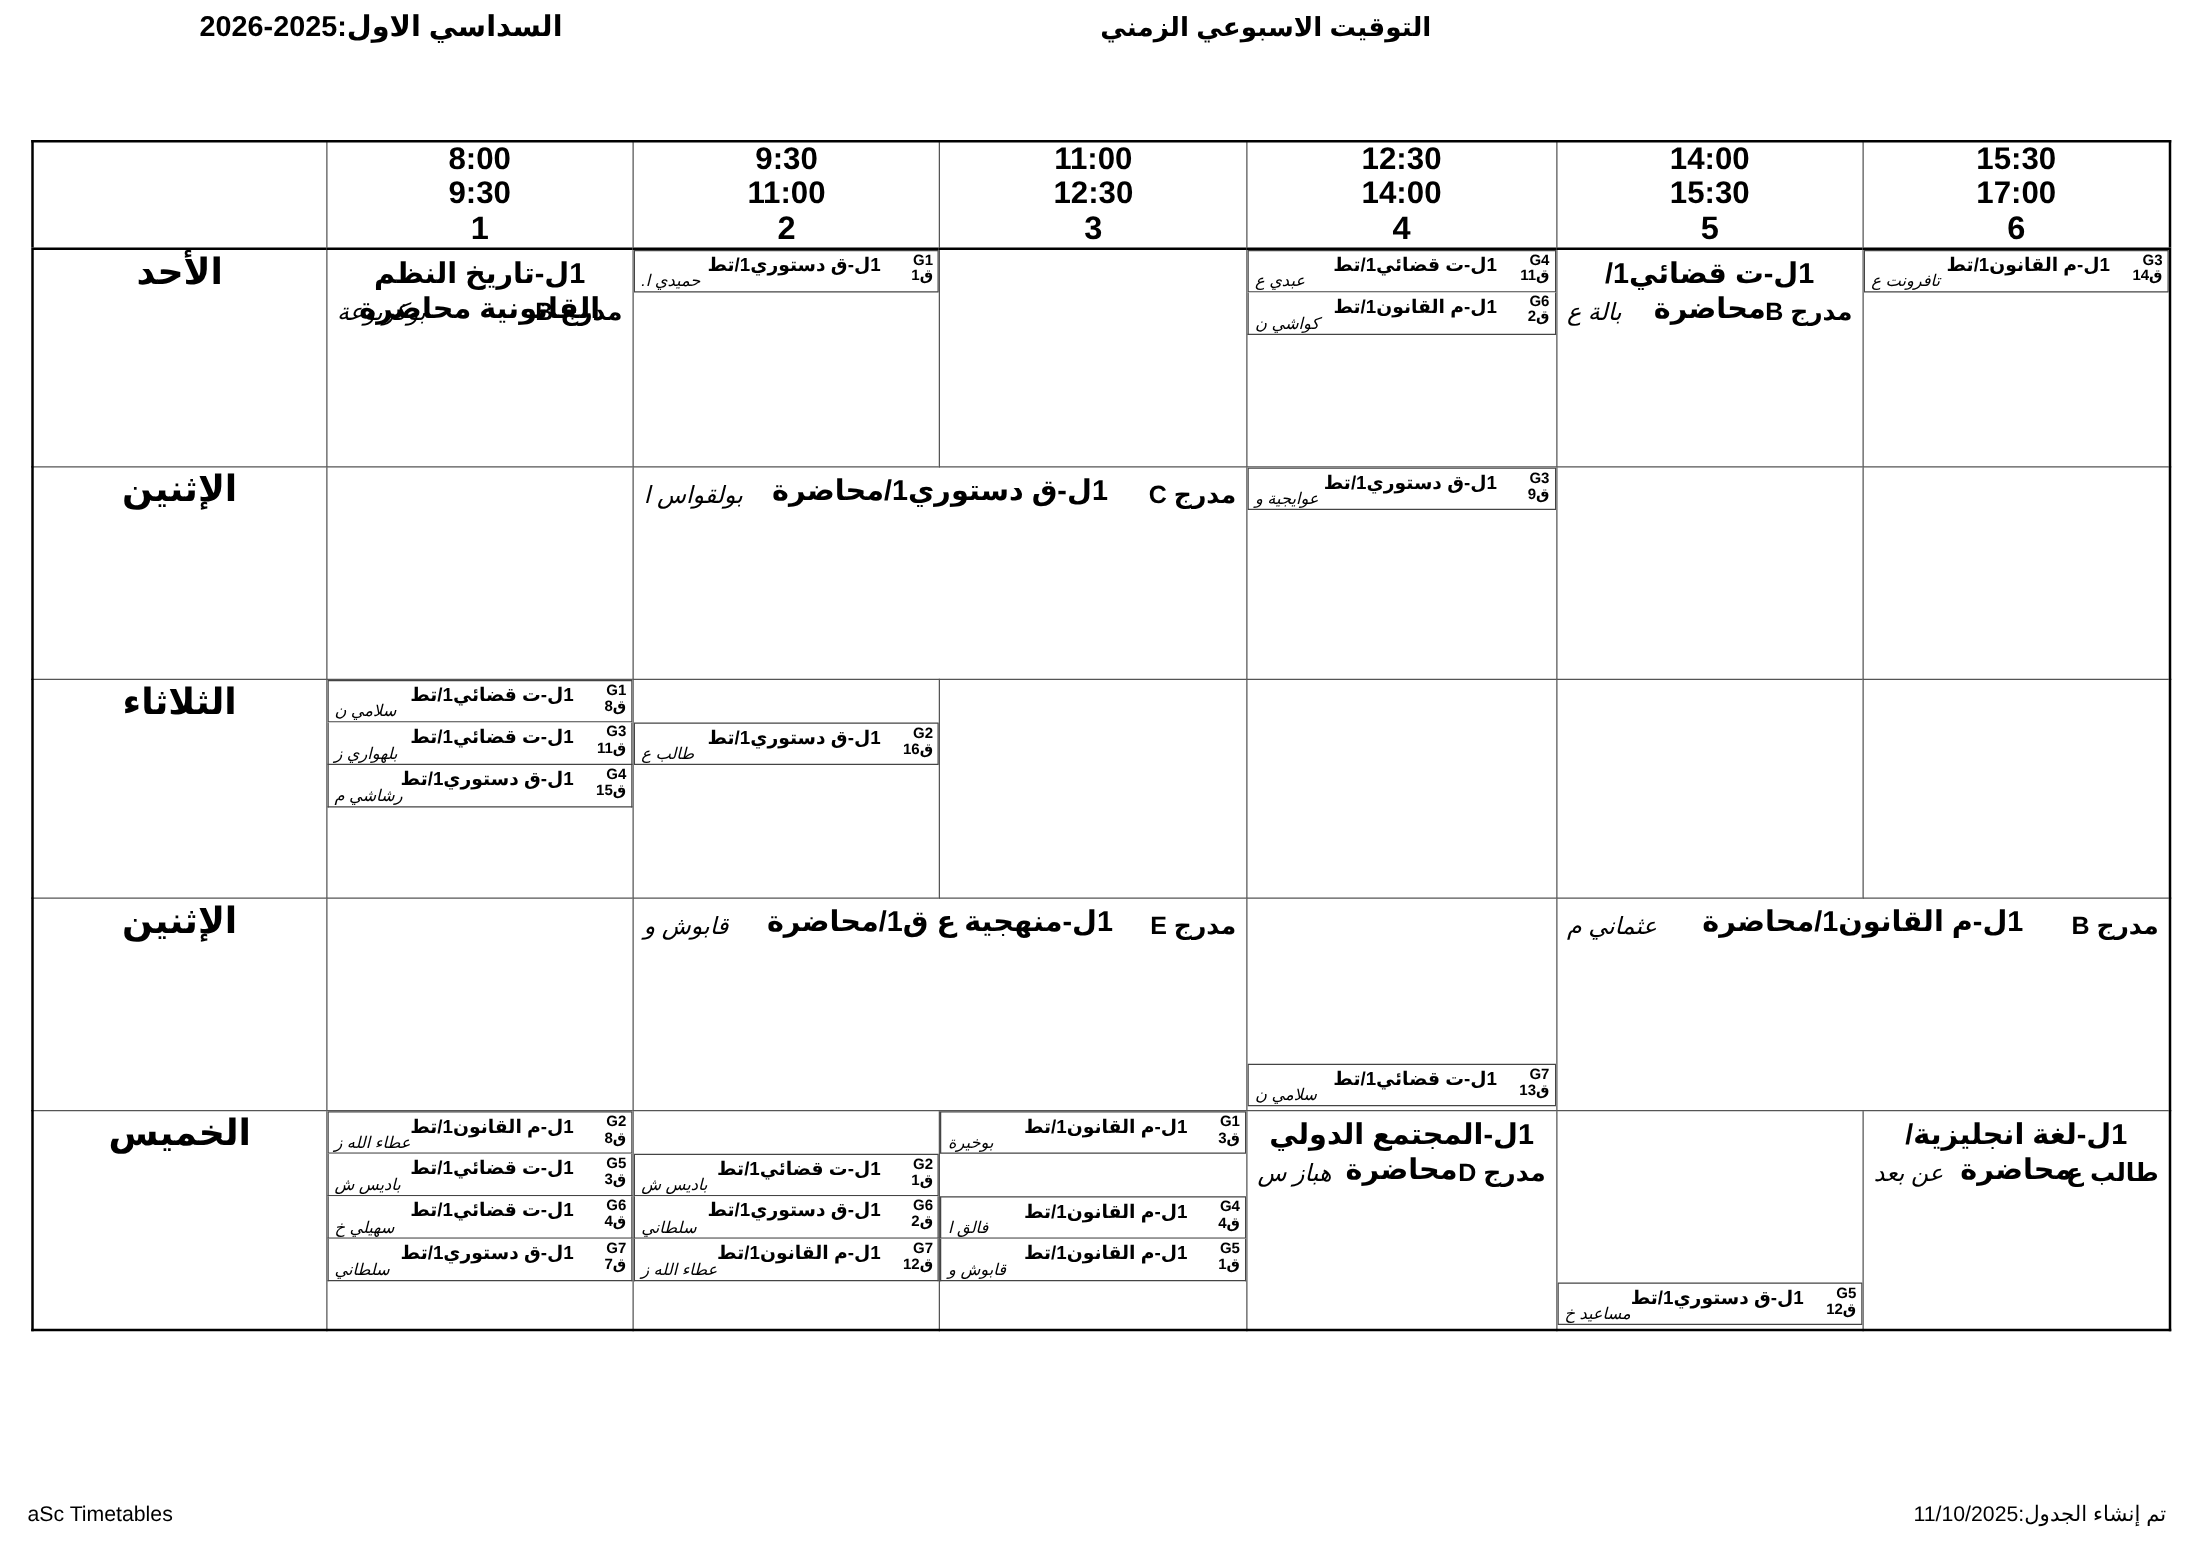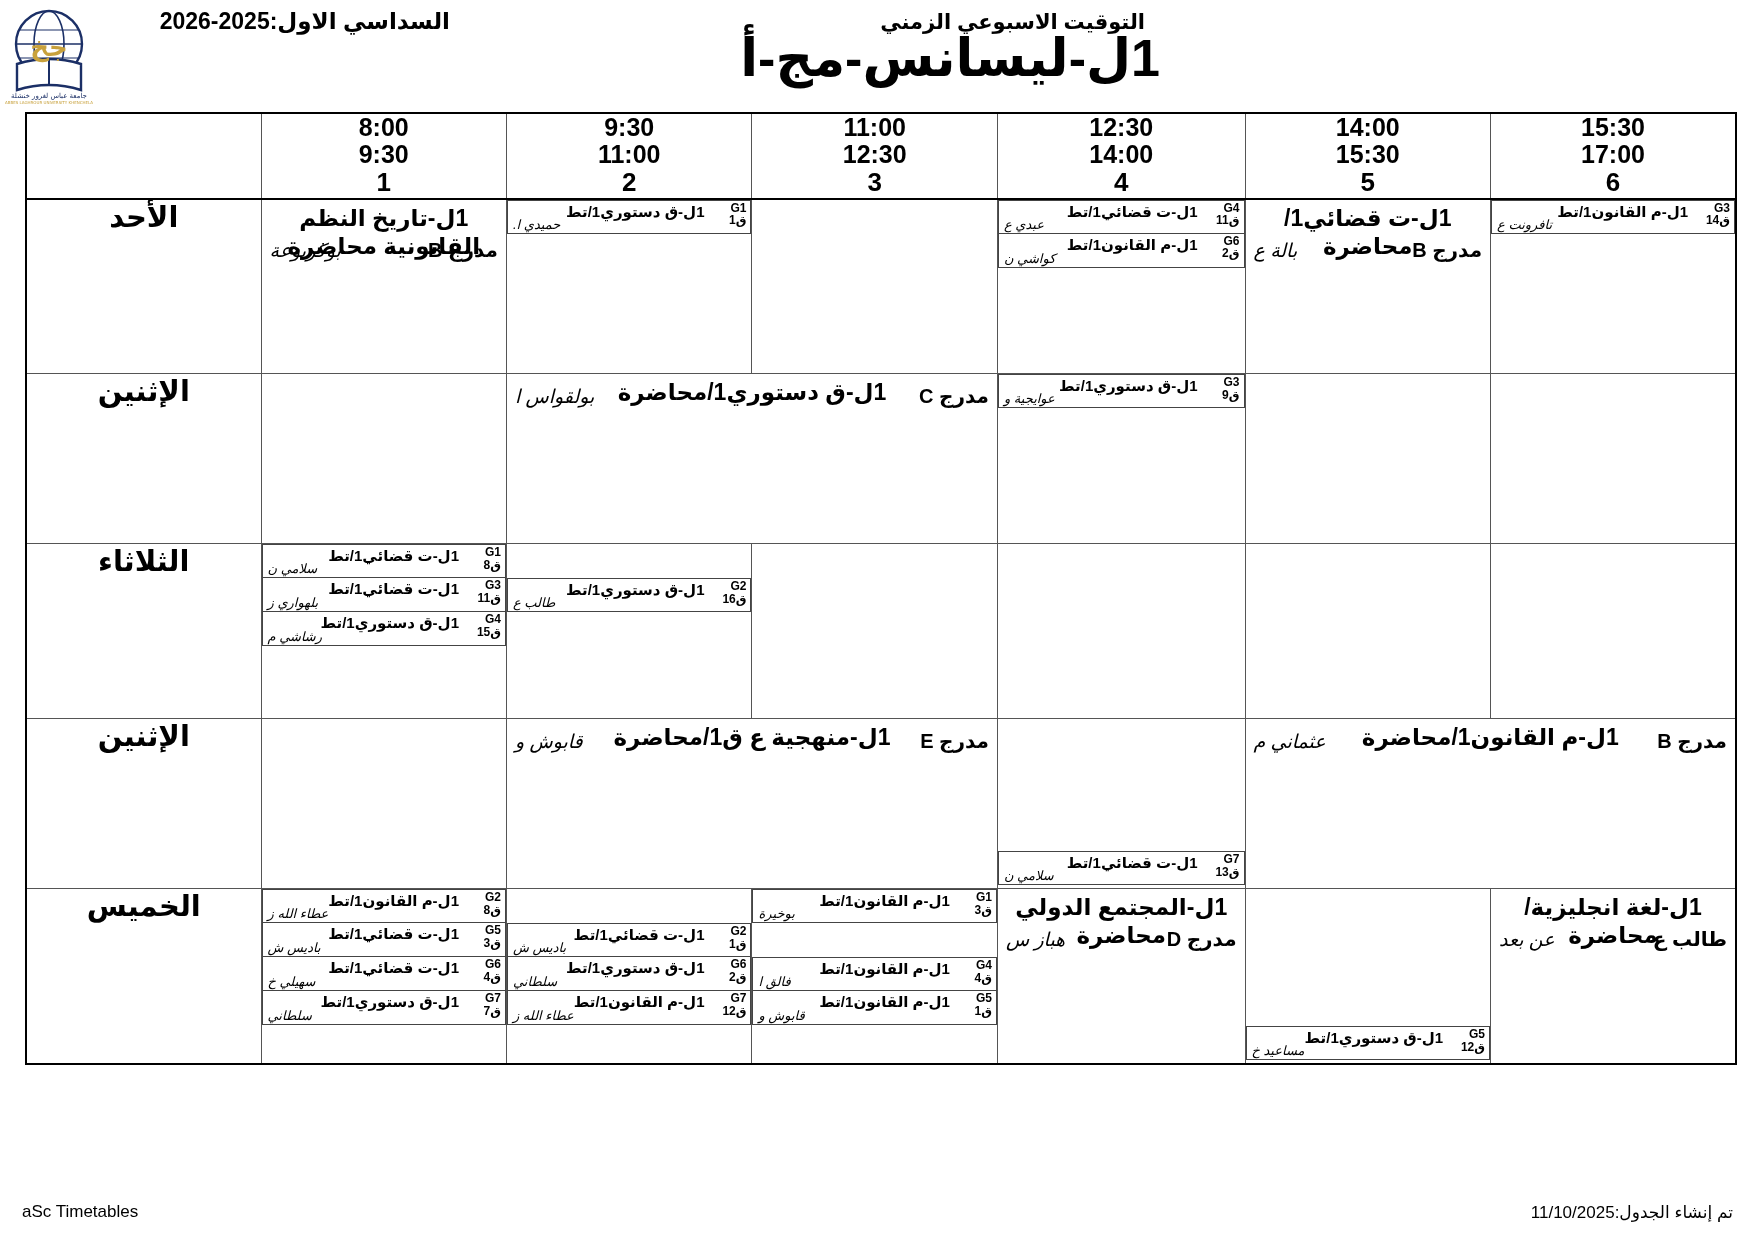--- a/index.html
+++ b/index.html
@@ -108,38 +108,23 @@
     display:flex;justify-content:space-between;align-items:center;
     font-size:17px;direction:ltr;
   }
   .foot-r{direction:rtl;}
 </style>
 </head>
 <body>
 
 <div class="hdr">
 
-  <div class="logo">
-    <svg width="88" height="100" viewBox="0 0 88 100">
-      <ellipse cx="44" cy="40" rx="33" ry="33" fill="none" stroke="#1b2f66" stroke-width="2.4"></ellipse>
-      <ellipse cx="44" cy="40" rx="15" ry="33" fill="none" stroke="#1b2f66" stroke-width="1.6"></ellipse>
-      <line x1="11" y1="40" x2="77" y2="40" stroke="#1b2f66" stroke-width="1.6"></line>
-      <line x1="15" y1="26" x2="73" y2="26" stroke="#1b2f66" stroke-width="1.2"></line>
-      <line x1="15" y1="54" x2="73" y2="54" stroke="#1b2f66" stroke-width="1.2"></line>
-      <path d="M12 60 Q44 50 76 60 L76 86 Q44 76 12 86 Z" fill="#fff" stroke="#1b2f66" stroke-width="2.4"></path>
-      <line x1="44" y1="55" x2="44" y2="82" stroke="#1b2f66" stroke-width="2"></line>
-      <text x="44" y="52" font-size="26" font-weight="bold" text-anchor="middle" fill="#c8a13c" font-family="'DejaVu Sans',sans-serif">جخ</text>
-      <text x="44" y="94" font-size="7" text-anchor="middle" fill="#1b2f66" font-family="'DejaVu Sans',sans-serif">جامعة عباس لغرور خنشلة</text>
-      <text x="44" y="100" font-size="4" text-anchor="middle" fill="#c8a13c" font-family="'DejaVu Sans',sans-serif">ABBES LAGHROUR UNIVERSITY KHENCHELA</text>
-    </svg>
-  </div>
 
   <div class="hdr-sem">السداسي الاول:2025-2026</div>
   <div class="hdr-week">التوقيت الاسبوعي الزمني</div>
-  <div class="hdr-class">1ل-ليسانس-مج-أ</div>
 </div>
 
 <table class="tt">
   <colgroup>
     <col class="c-slot">
       <col class="c-slot">
       <col class="c-slot4">
     <col class="c-slot">
       <col class="c-slot">
       <col class="c-slot">

